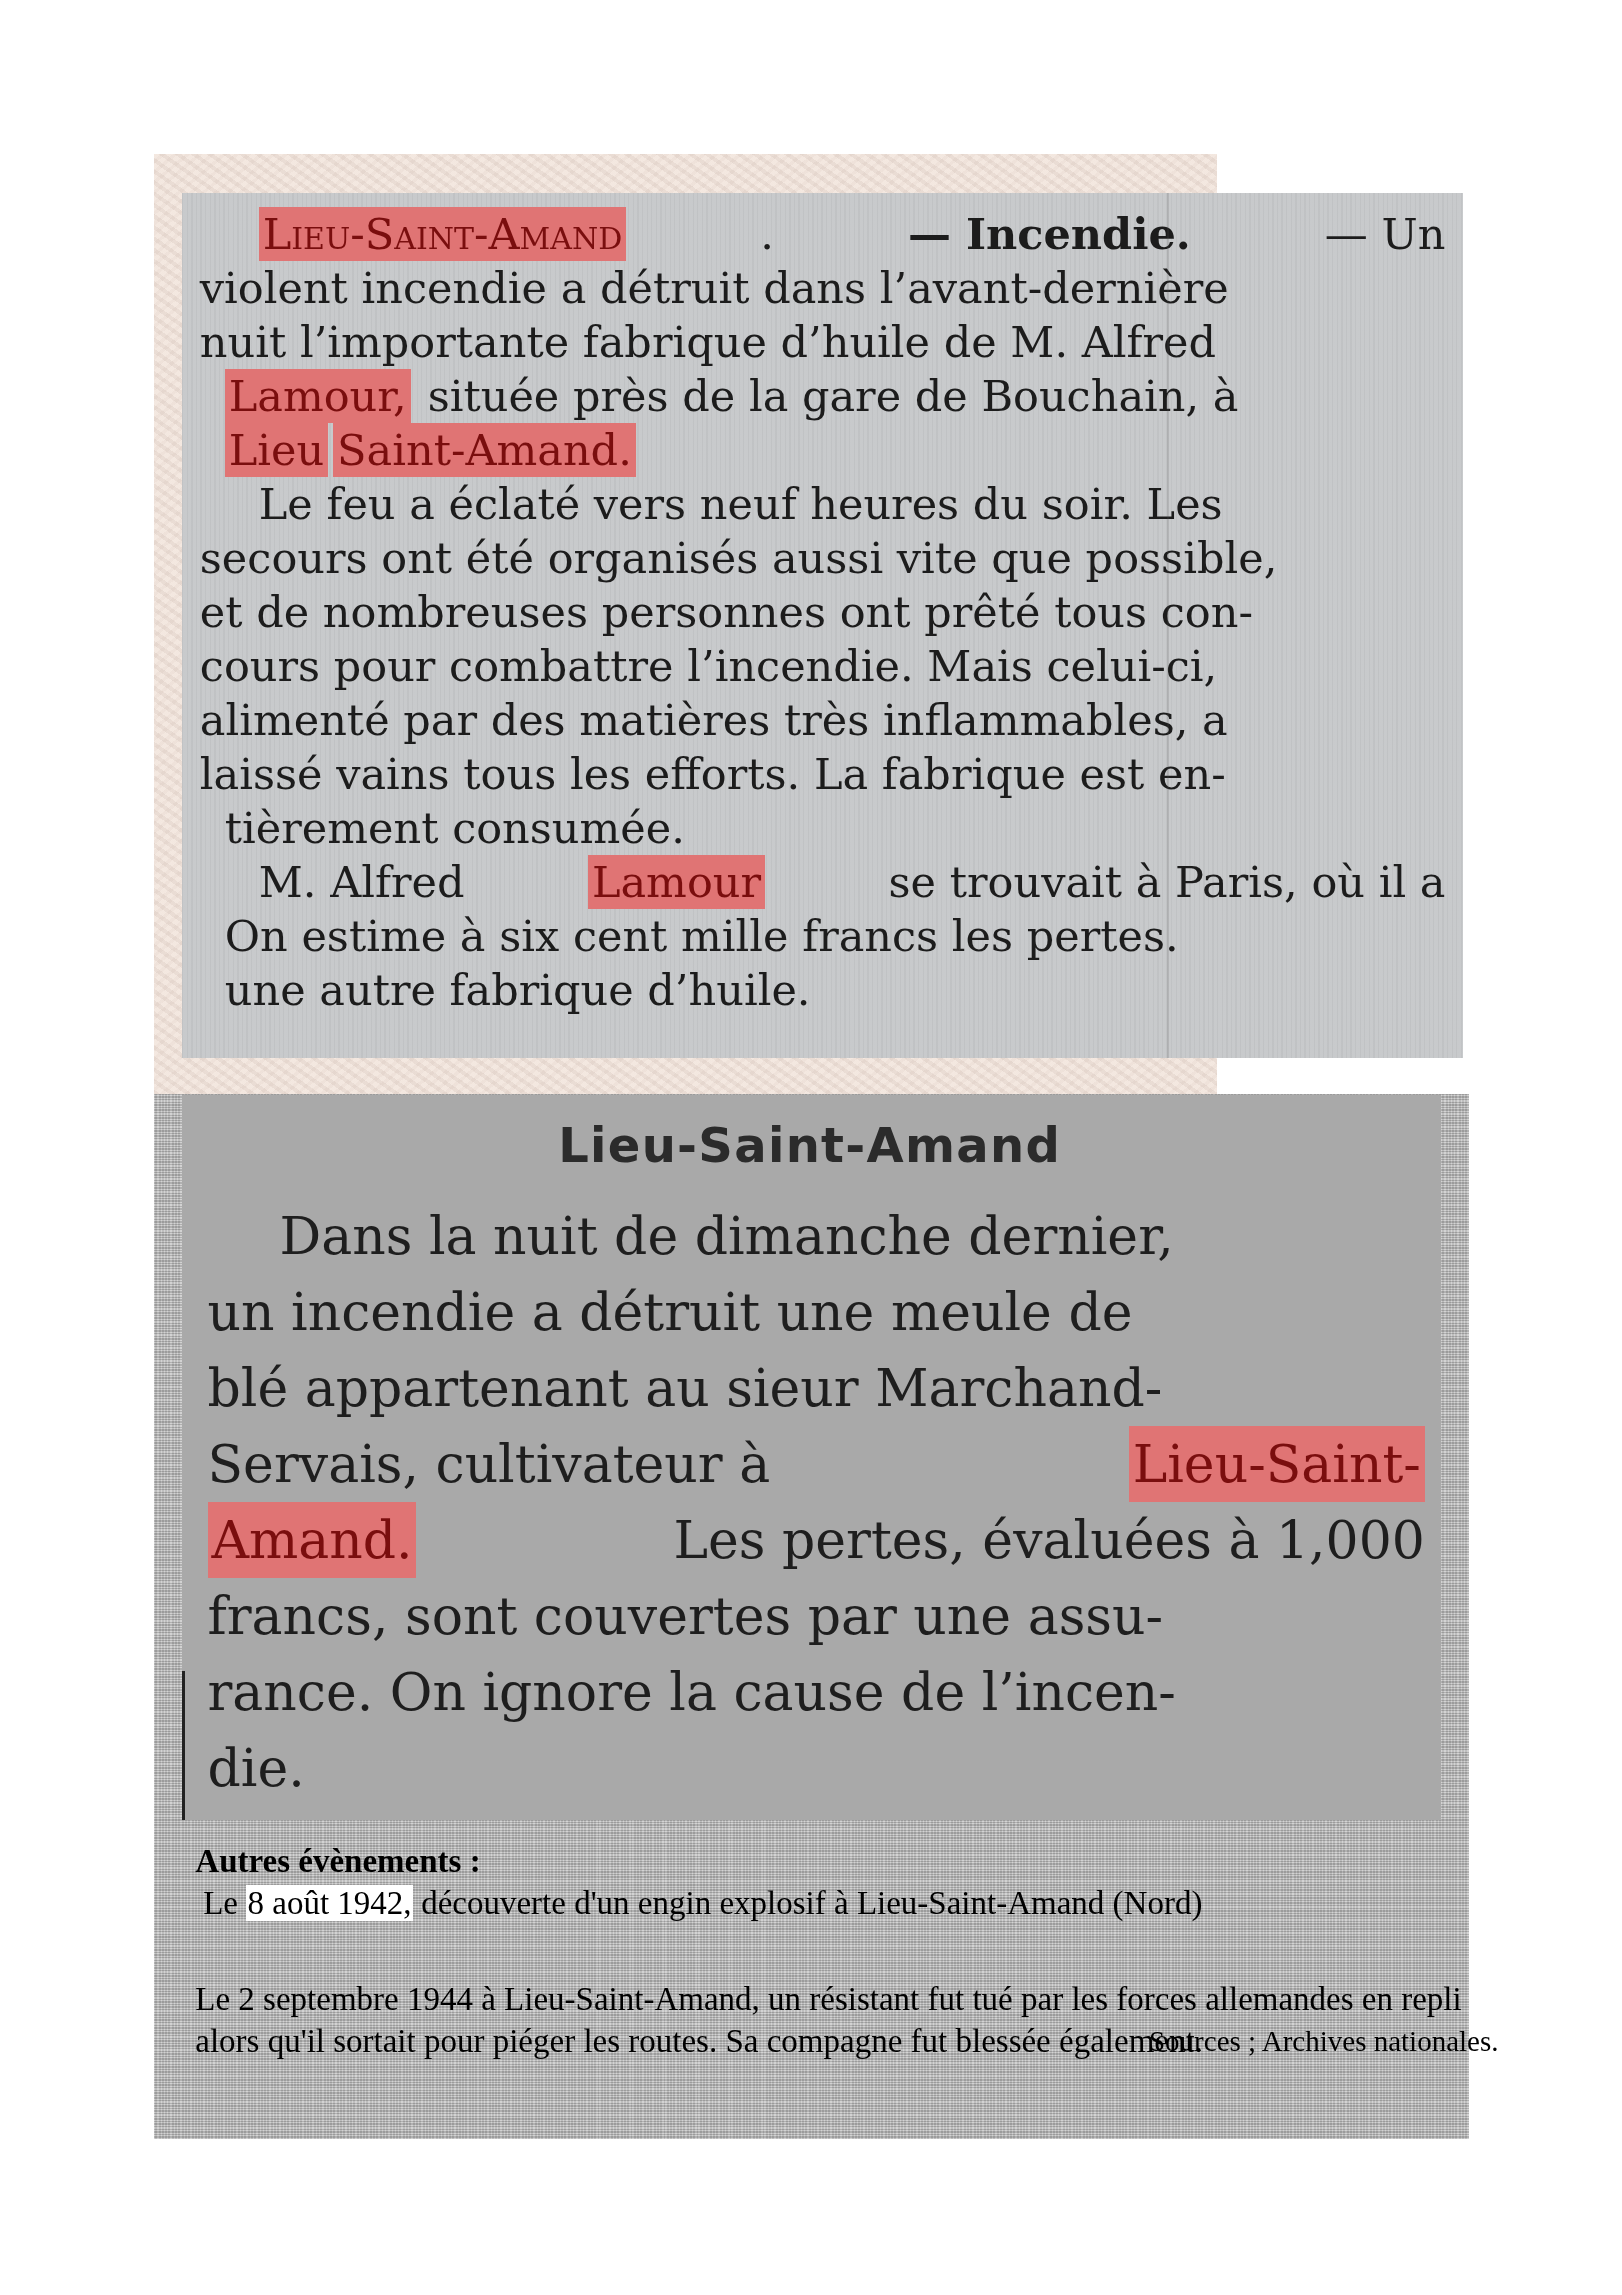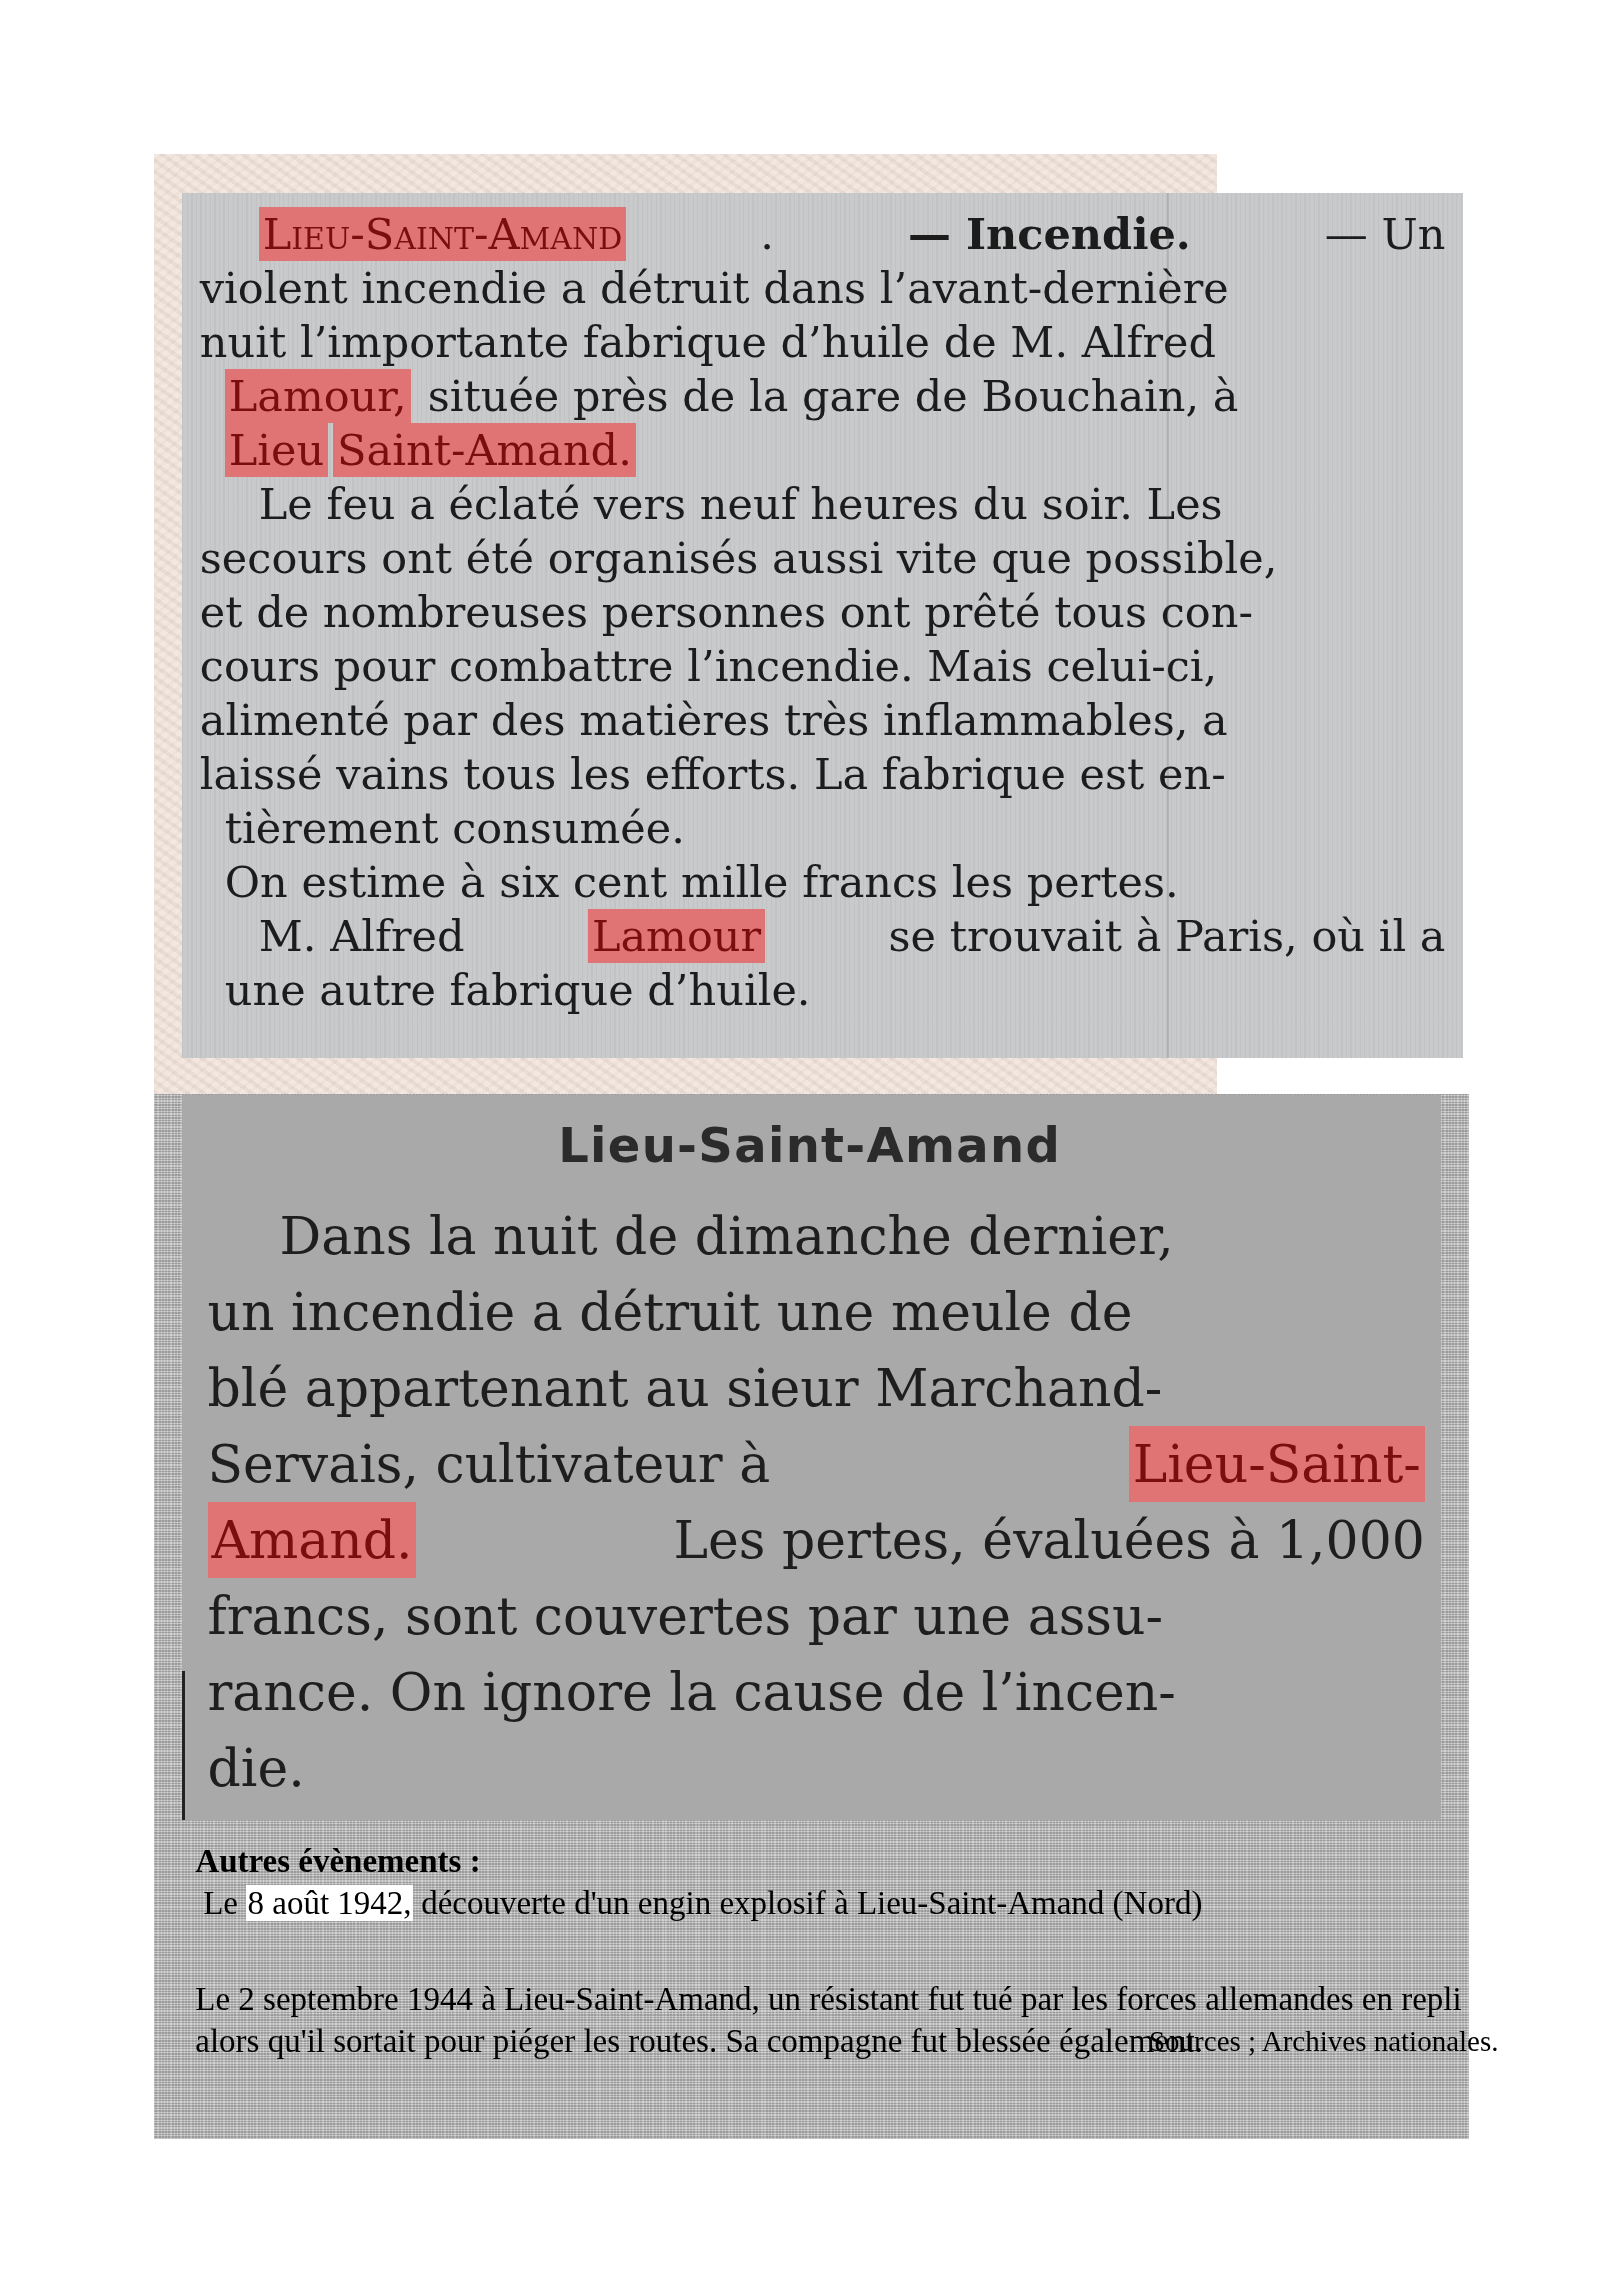--- a/index.html
+++ b/index.html
@@ -103,26 +103,26 @@
       <span class="hl">Lieu</span>
       <span class="hl">Saint-Amand.</span>
     </div>
     <div class="line indent">Le feu a éclaté vers neuf heures du soir. Les</div>
     <div class="line">secours ont été organisés aussi vite que possible,</div>
     <div class="line">et de nombreuses personnes ont prêté tous con-</div>
     <div class="line">cours pour combattre l’incendie. Mais celui-ci,</div>
     <div class="line">alimenté par des matières très inflammables, a</div>
     <div class="line">laissé vains tous les efforts. La fabrique est en-</div>
     <div class="line short">tièrement consumée.</div>
-    <div class="line short indent">On estime à six cent mille francs les pertes.</div>
     <div class="line indent">
       <span>M. Alfred</span>
       <span class="hl">Lamour</span>
       <span>se trouvait à Paris, où il a</span>
     </div>
+    <div class="line short indent">On estime à six cent mille francs les pertes.</div>
     <div class="line short">une autre fabrique d’huile.</div>
   </div>
 
   <div class="clip2-bg"></div>
 
   <div class="clip2">
     <div class="edge"></div>
     <div class="title">Lieu-Saint-Amand</div>
     <div class="line indent first">Dans la nuit de dimanche dernier,</div>
     <div class="line">un incendie a détruit une meule de</div>

